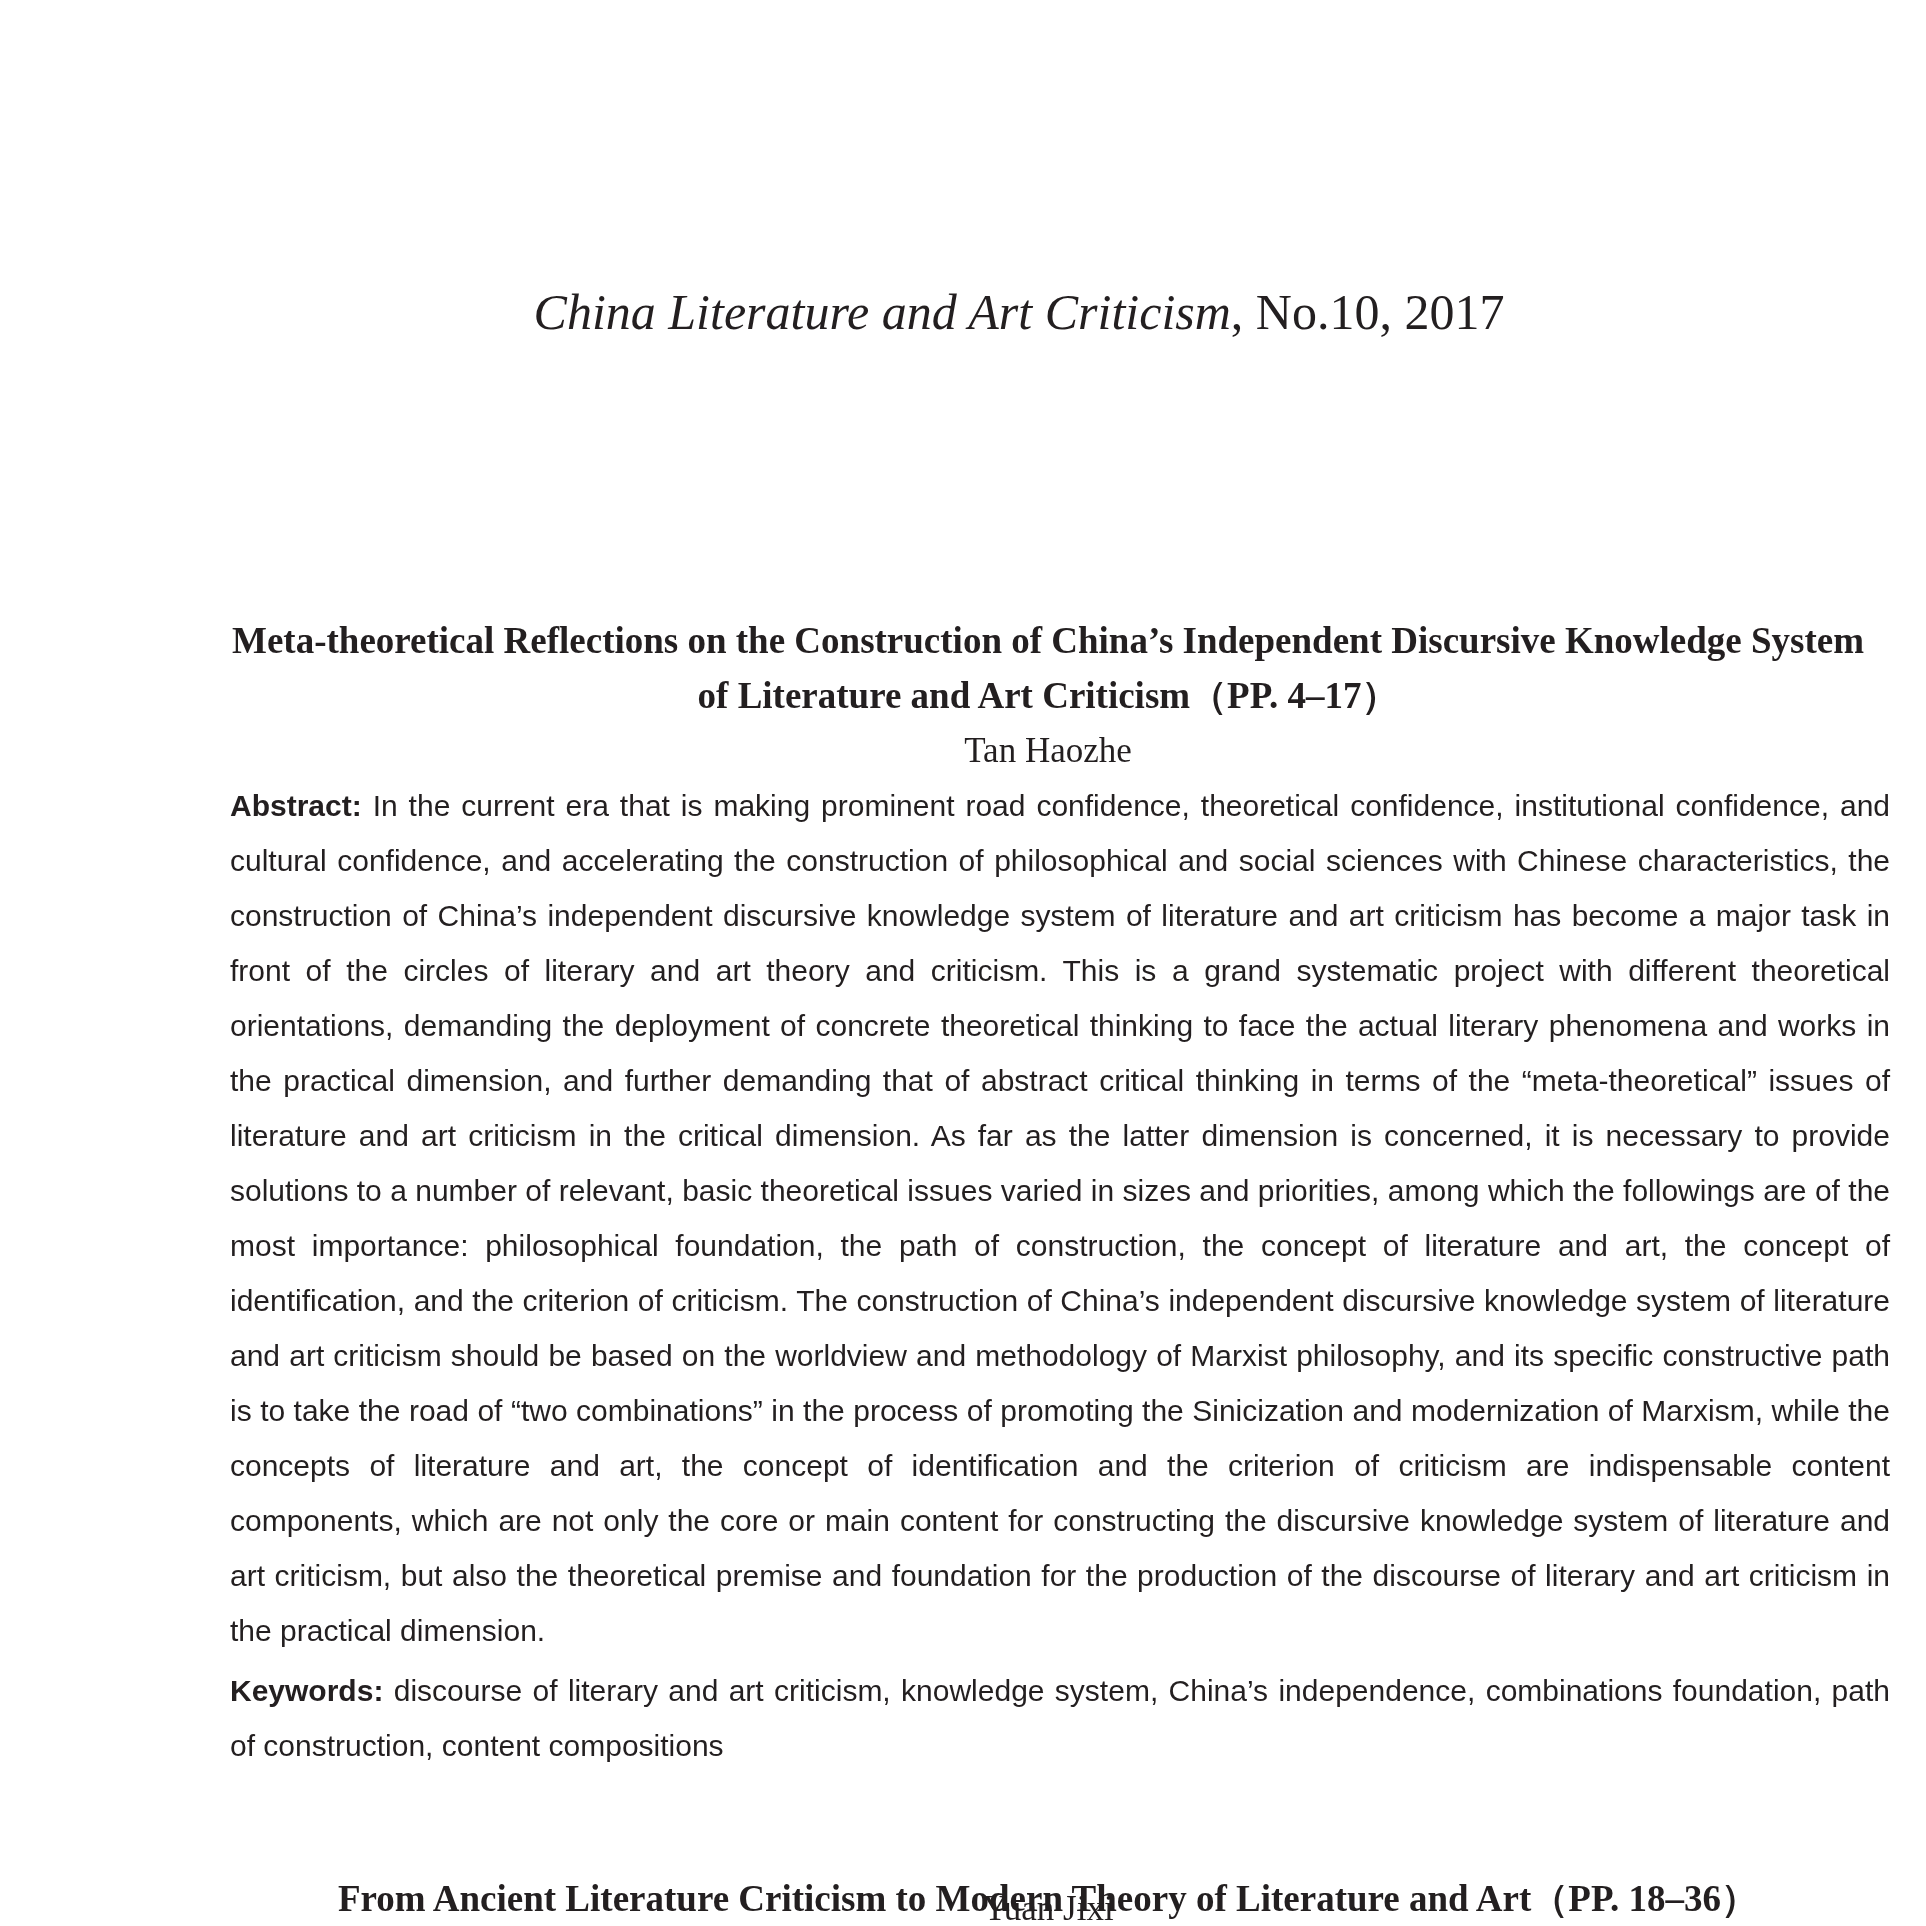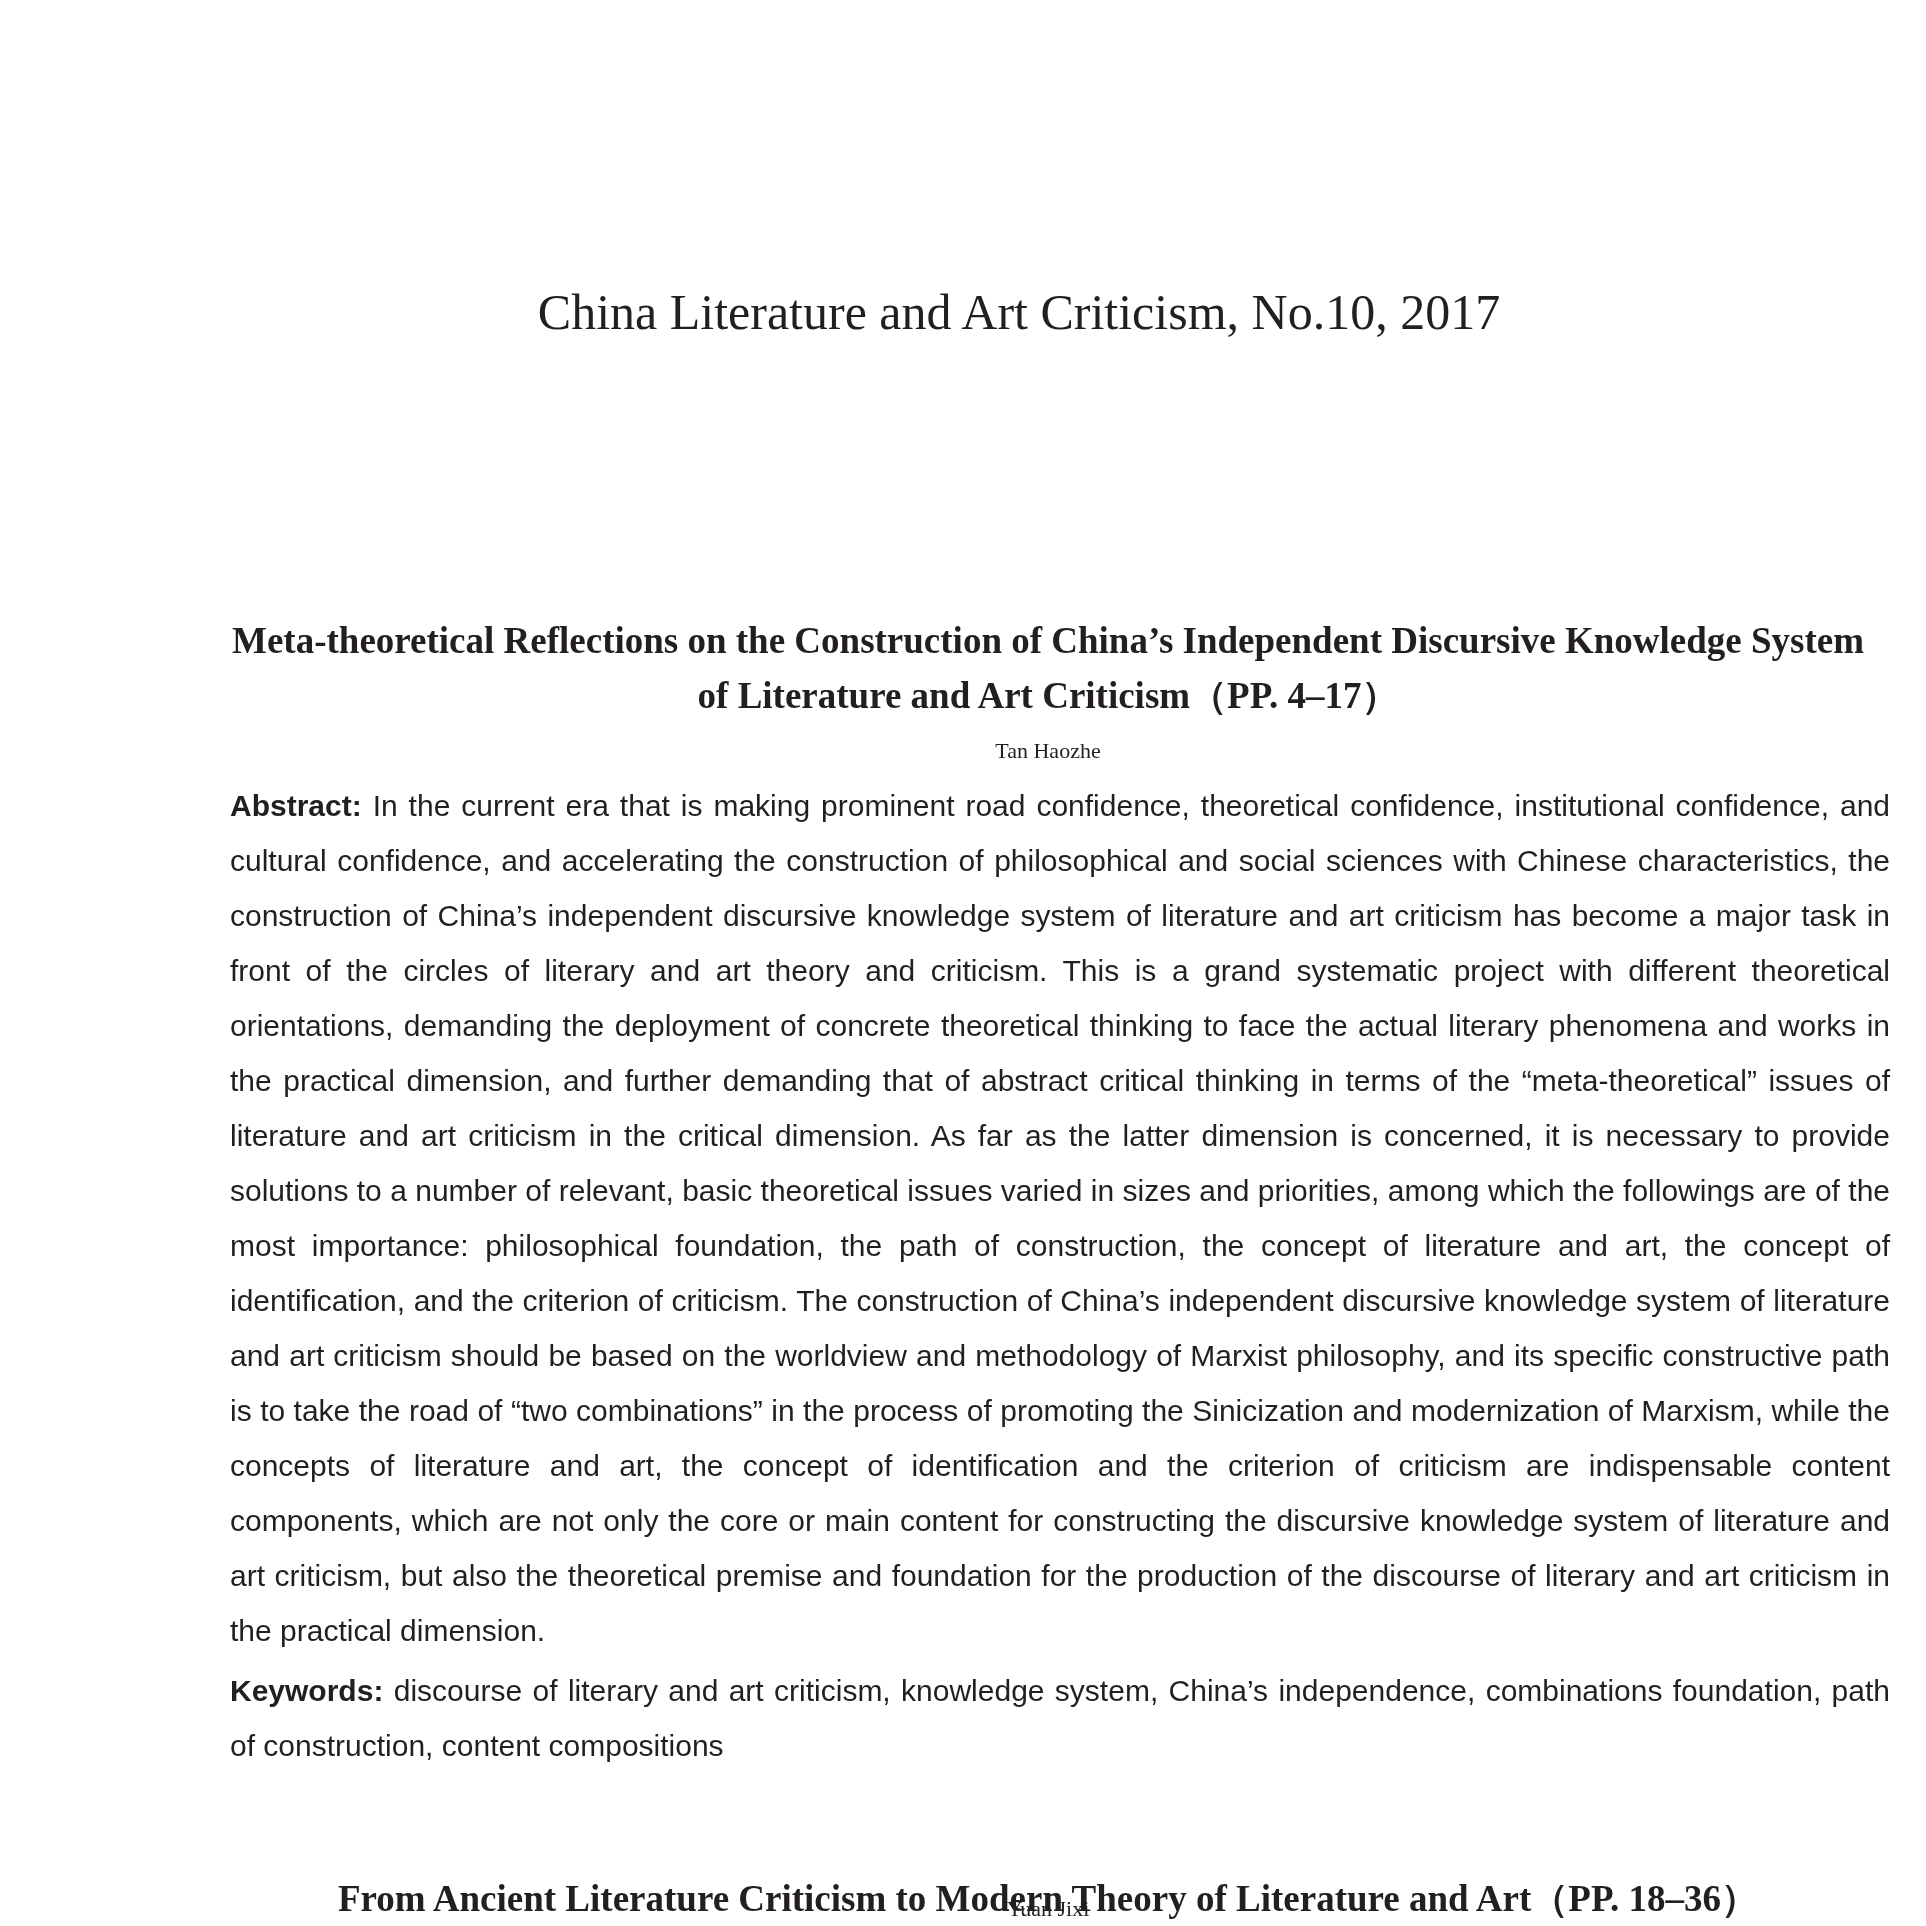--- a/index.html
+++ b/index.html
@@ -2,35 +2,35 @@
 <html style="font-size:6.2px"><head>
 <meta charset="utf-8">
 <style>
   html, body { margin:0; padding:0; background:#ffffff; }
   body { width:2038px; height:2854px; position:relative; overflow:hidden; color:#231f20; }
   .page { position:absolute; left:0; top:0; width:2038px; height:2854px; }
   .journal-title {
     position:absolute; left:0; top:281px; width:2038px; text-align:center;
     font-family:"Liberation Serif", serif; font-size:50px; line-height:62px;
   }
-  .journal-title .ital { }
+  .journal-title .ital { font-style:italic; }
   .section-head {
     position:absolute; left:220px; top:445px; width:1656px;
     font-family:"Liberation Sans", sans-serif; font-weight:bold; font-size:37px; line-height:54px;
     letter-spacing:-1.2px;
   }
   .section-head .sq { display:inline-block; width:28px; height:28px; background:#231f20; margin-right:15.4px; vertical-align:-1.5px; }
   .section-head .l2 { display:block; padding-left:49px; }
   .article-title {
     position:absolute; left:216px; width:1664px; text-align:center;
     font-family:"Liberation Serif", serif; font-weight:bold; font-size:37px; line-height:55px;
   }
   .author {
     position:absolute; left:216px; width:1664px; text-align:center;
-    font-family:"Liberation Serif", serif; font-size:22px; line-height:55px;
+    font-family:"Liberation Serif", serif; font-size:35px; line-height:55px;
   }
   .para {
     position:absolute; left:230px; width:1660px; text-align:justify; text-align-last:left;
     font-family:Liberation Sans, sans-serif; font-size:30px; line-height:55px;
   }
   .para b { font-weight:bold; }
 </style>
 </head>
 <body>
 

